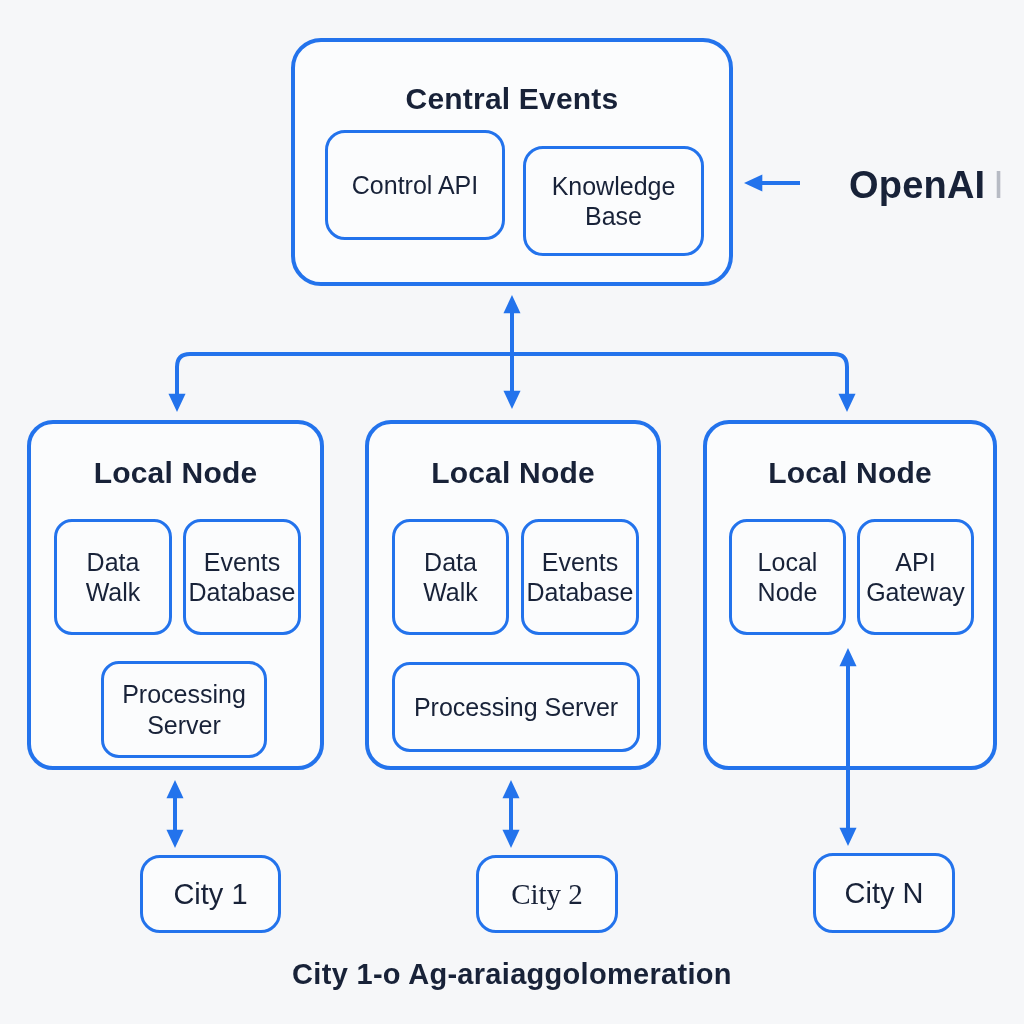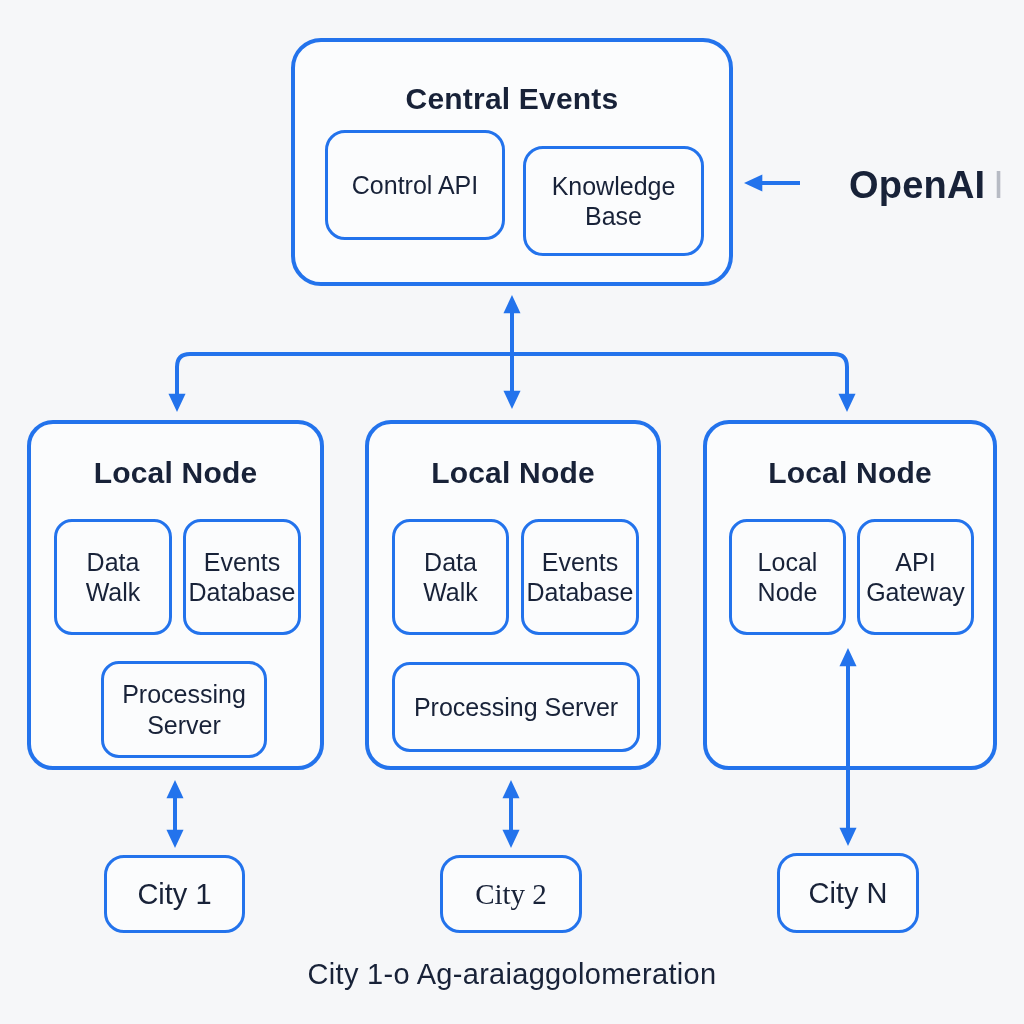--- a/index.html
+++ b/index.html
@@ -42,20 +42,21 @@
     text-align: center;
     font-size: 30px;
     font-weight: 600;
     letter-spacing: 0.2px;
   }
   .city-box {
     border-width: 3.5px;
     border-radius: 20px;
     font-size: 29px;
     font-weight: 500;
+    margin-left: 36px;
   }
   #connectors {
     position: absolute;
     inset: 0;
     z-index: 5;
     pointer-events: none;
   }
   #openai-label {
     position: absolute;
     left: 817px;
@@ -70,21 +71,21 @@
     color: #b7bbc4;
     font-weight: 500;
     margin-left: 8px;
   }
   #caption {
     position: absolute;
     left: 0; right: 0;
     top: 958px;
     text-align: center;
     font-size: 29px;
-    font-weight: 400;
+    font-weight: 700;
     letter-spacing: 0.3px;
   }
 </style>
 </head>
 <body>
 
 <div id="canvas">
 
   <div class="box outer-box" style="left:291px; top:38px; width:442px; height:248px;">
     <div class="node-title" style="top:40px;">Central Events</div>

